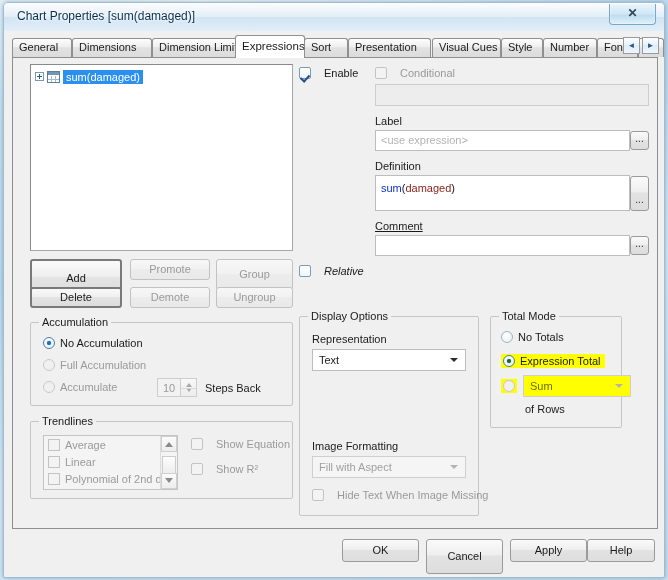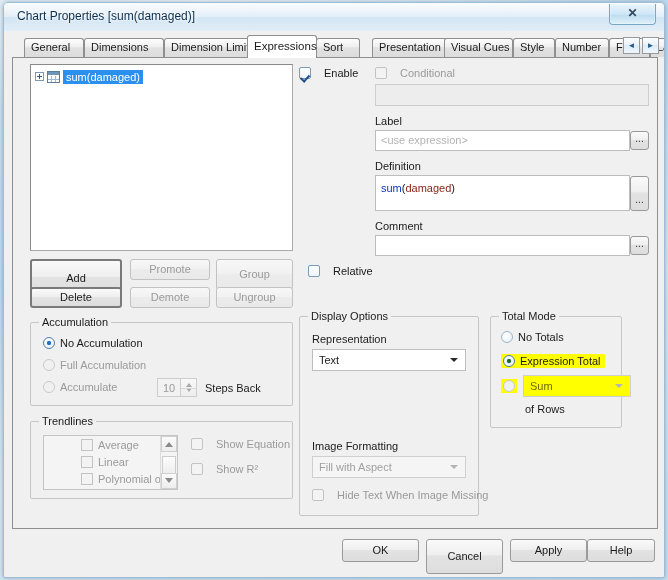--- a/index.html
+++ b/index.html
@@ -89,21 +89,20 @@
     box-sizing: border-box;
     border: 1px solid #8f8f8f;
     border-bottom: none;
     border-radius: 3px 3px 0 0;
     background: linear-gradient(180deg,#fdfdfd,#eeeeee 45%,#e2e2e2 48%, #dcdcdc);
     padding: 2px 18px 0 6px;
     font-size: 11px;
     color: #1a1a1a;
     white-space: nowrap;
     cursor: default;
-    margin-left: 12px;
   }
   .tab.active {
     top: 0px;
     height: 23px;
     background: #ffffff;
     border-color: #8f8f8f;
     padding-top: 4px;
     z-index: 5;
     font-size: 11.5px;
   }
@@ -418,21 +417,20 @@
     position:absolute; right:0; top:50%; width:15px; height:1px; background:#d8d8d8;
   }
 
   
   .listbox {
     position: absolute;
     box-sizing: border-box;
     border: 1px solid #c4c4c4;
     background: #f4f4f4;
     overflow: hidden;
-    padding-left: 33px;
   }
   .lb-item {
     position: relative;
     height: 17px;
     display: flex;
     align-items: center;
     gap: 5px;
     padding-left: 4px;
     font-size: 11px;
     color: #9a9a9a;
@@ -494,21 +492,21 @@
         <div class="close-glyph">✕</div>
       </div>
     </div>
 
     <div class="tabstrip">
       <div class="tab" style="left:0px;   width:60px;">General</div>
       <div class="tab" style="left:60px;  width:80px;">Dimensions</div>
       <div class="tab" style="left:140px; width:103px;">Dimension Limits</div>
       <div class="tab active" style="left:223px; width:70px;">Expressions</div>
       <div class="tab" style="left:292px; width:44px;">Sort</div>
-      <div class="tab" style="left:348px; width:83px;">Presentation</div>
+      <div class="tab" style="left:336px; width:83px;">Presentation</div>
       <div class="tab" style="left:420px; width:69px;">Visual Cues</div>
       <div class="tab" style="left:489px; width:42px;">Style</div>
       <div class="tab" style="left:531px; width:54px;">Number</div>
       <div class="tab" style="left:585px; width:41px;">Font</div>
       <div class="tab" style="left:626px; width:26px;">La</div>
       <div class="tab-scroll" style="left:611px;">
         <div class="arr">◄</div>
       </div>
       <div class="tab-scroll" style="left:630px;">
         <div class="arr">►</div>
@@ -606,25 +604,25 @@
       <div class="label" style="left:362px; top:57px;">Label</div>
       <div class="field placeholder" style="left:362px; top:72px; width:255px; height:21px;">&lt;use expression&gt;</div>
       <div class="ellipsis-btn" style="left:617px; top:73px;">...</div>
 
       <div class="label" style="left:362px; top:102px;">Definition</div>
       <div class="field" style="left:362px; top:117px; width:255px; height:36px; padding-top:6px;">
         <span class="syn-fn">sum</span><span class="syn-par">(</span><span class="syn-fld">damaged</span><span class="syn-par">)</span>
       </div>
       <div class="ellipsis-btn tall" style="left:617px; top:118px;">...</div>
 
-      <div class="label" style="left:362px; top:162px;">Comment</div>
+      <div class="label" style="left:362px; top:162px;text-decoration:underline;">Comment</div>
       <div class="field" style="left:362px; top:177px; width:255px; height:21px;"></div>
       <div class="ellipsis-btn" style="left:617px; top:178px;">...</div>
 
-      <div class="chk" style="left:295px; top:207px;">
+      <div class="chk" style="left:286px; top:207px;font-style:italic;">
         <span class="box"></span>
         <span>Relative</span>
       </div>
 
       <div class="group" style="left:286px; top:258px; width:180px; height:200px;padding-left:43px;">
         <div class="glabel">Display Options</div>
         <div class="label" style="left:12px; top:16px;">Representation</div>
         <div class="combo" style="left:12px; top:32px; width:154px; height:22px;">
           <span class="cval">Text</span>
           <span class="carrow"></span>

